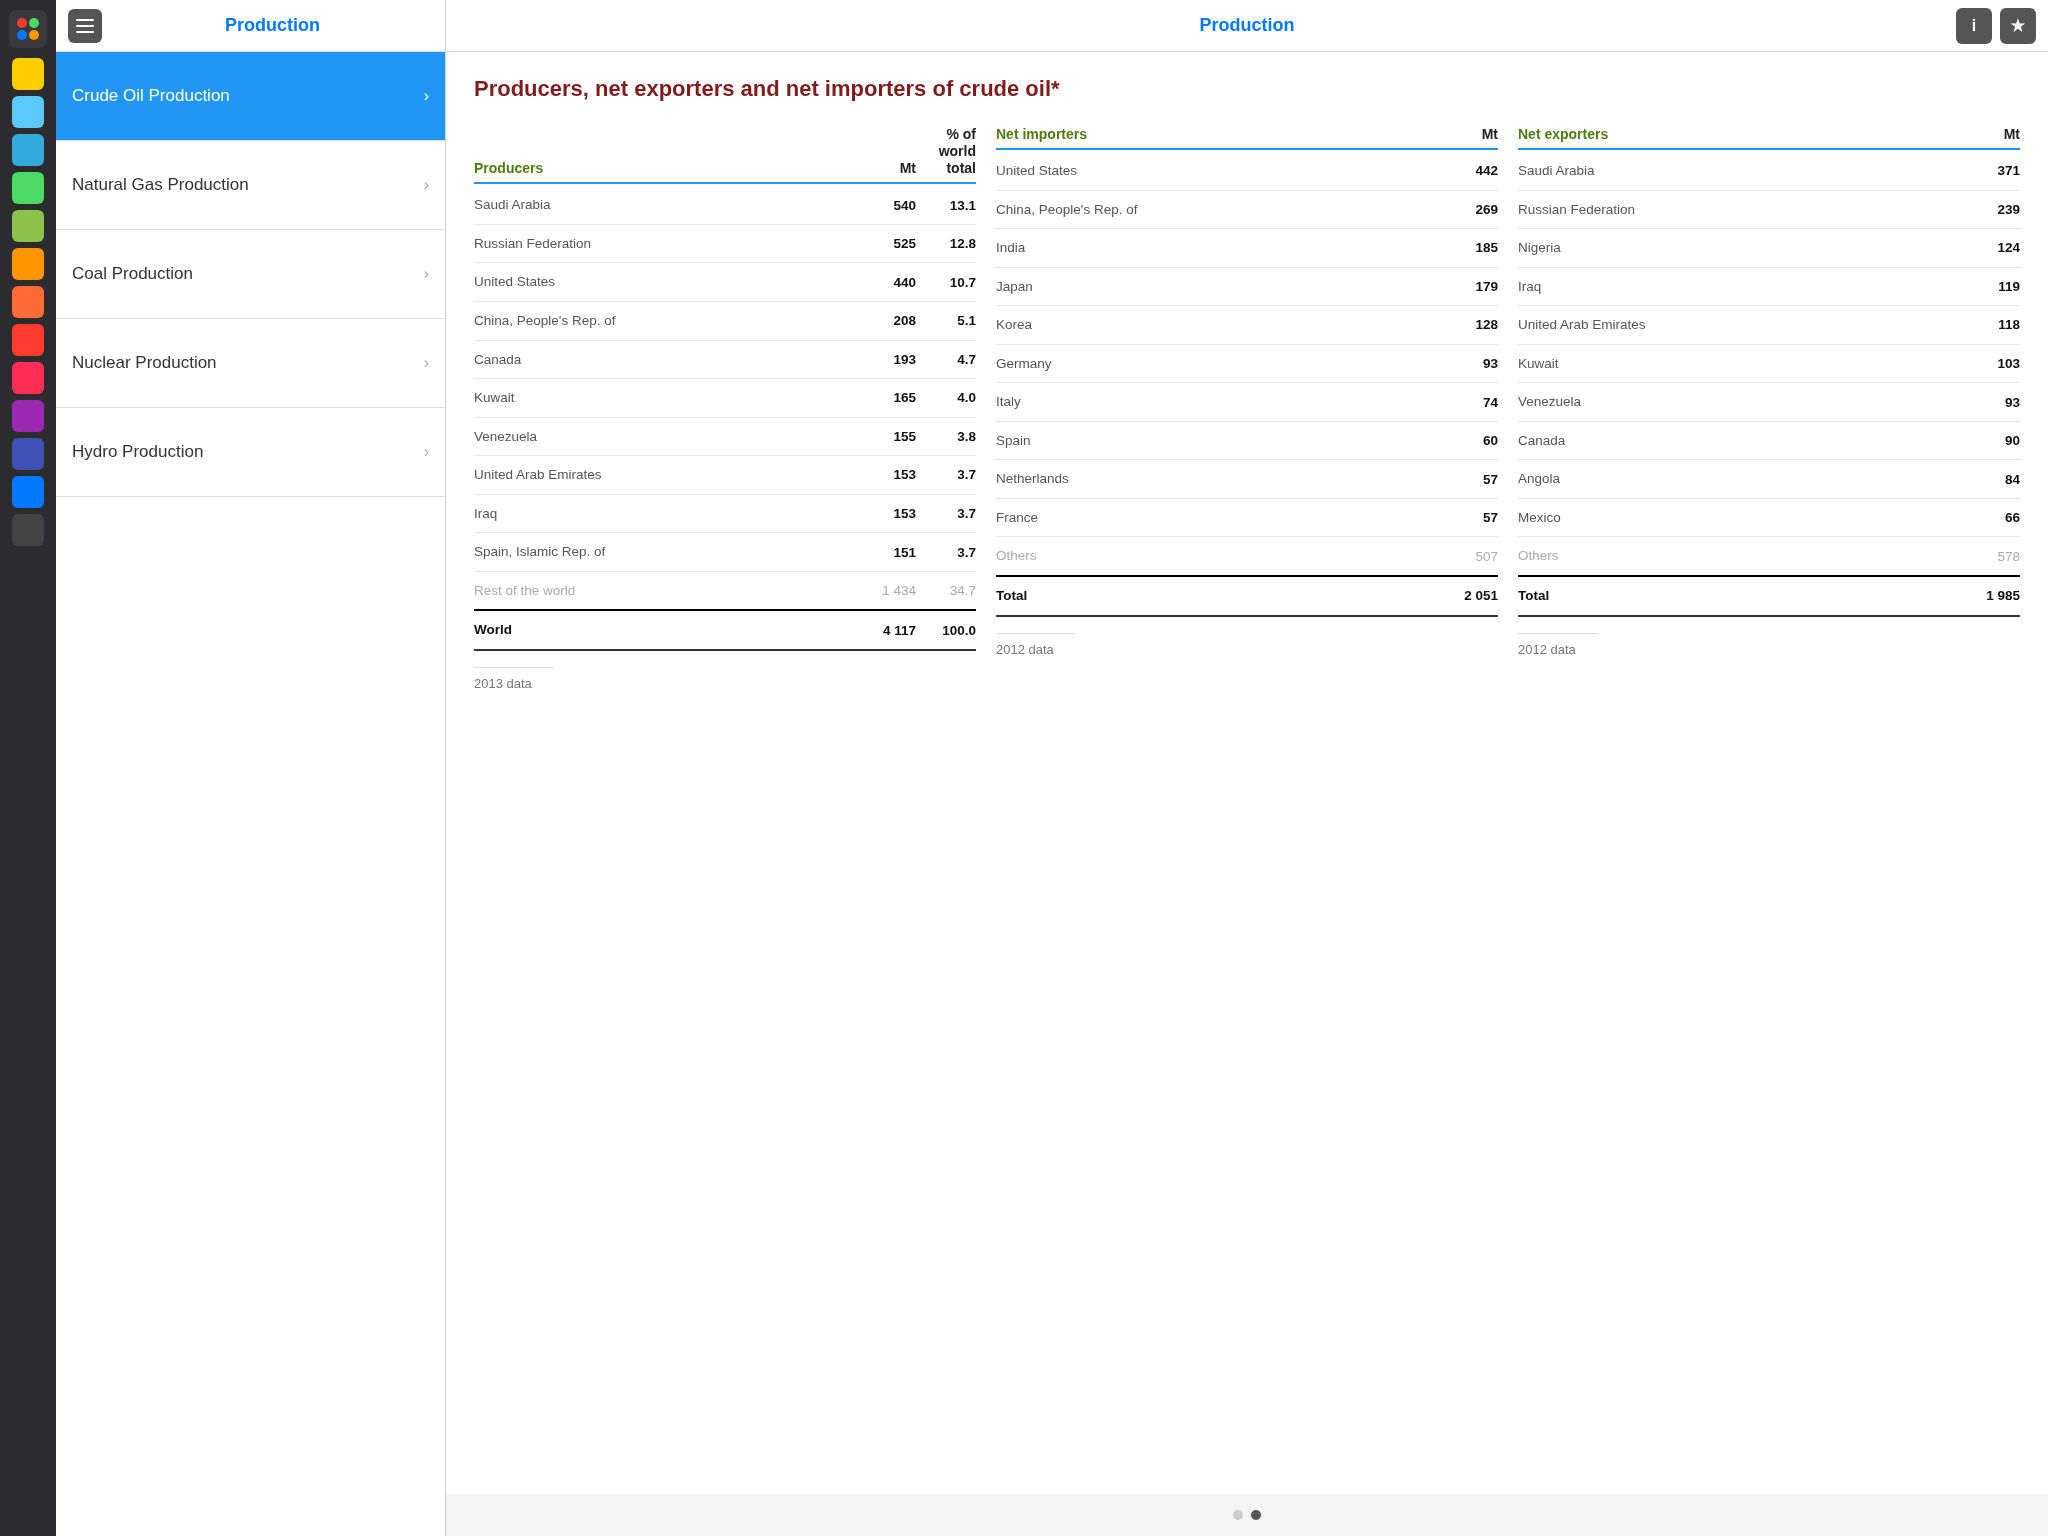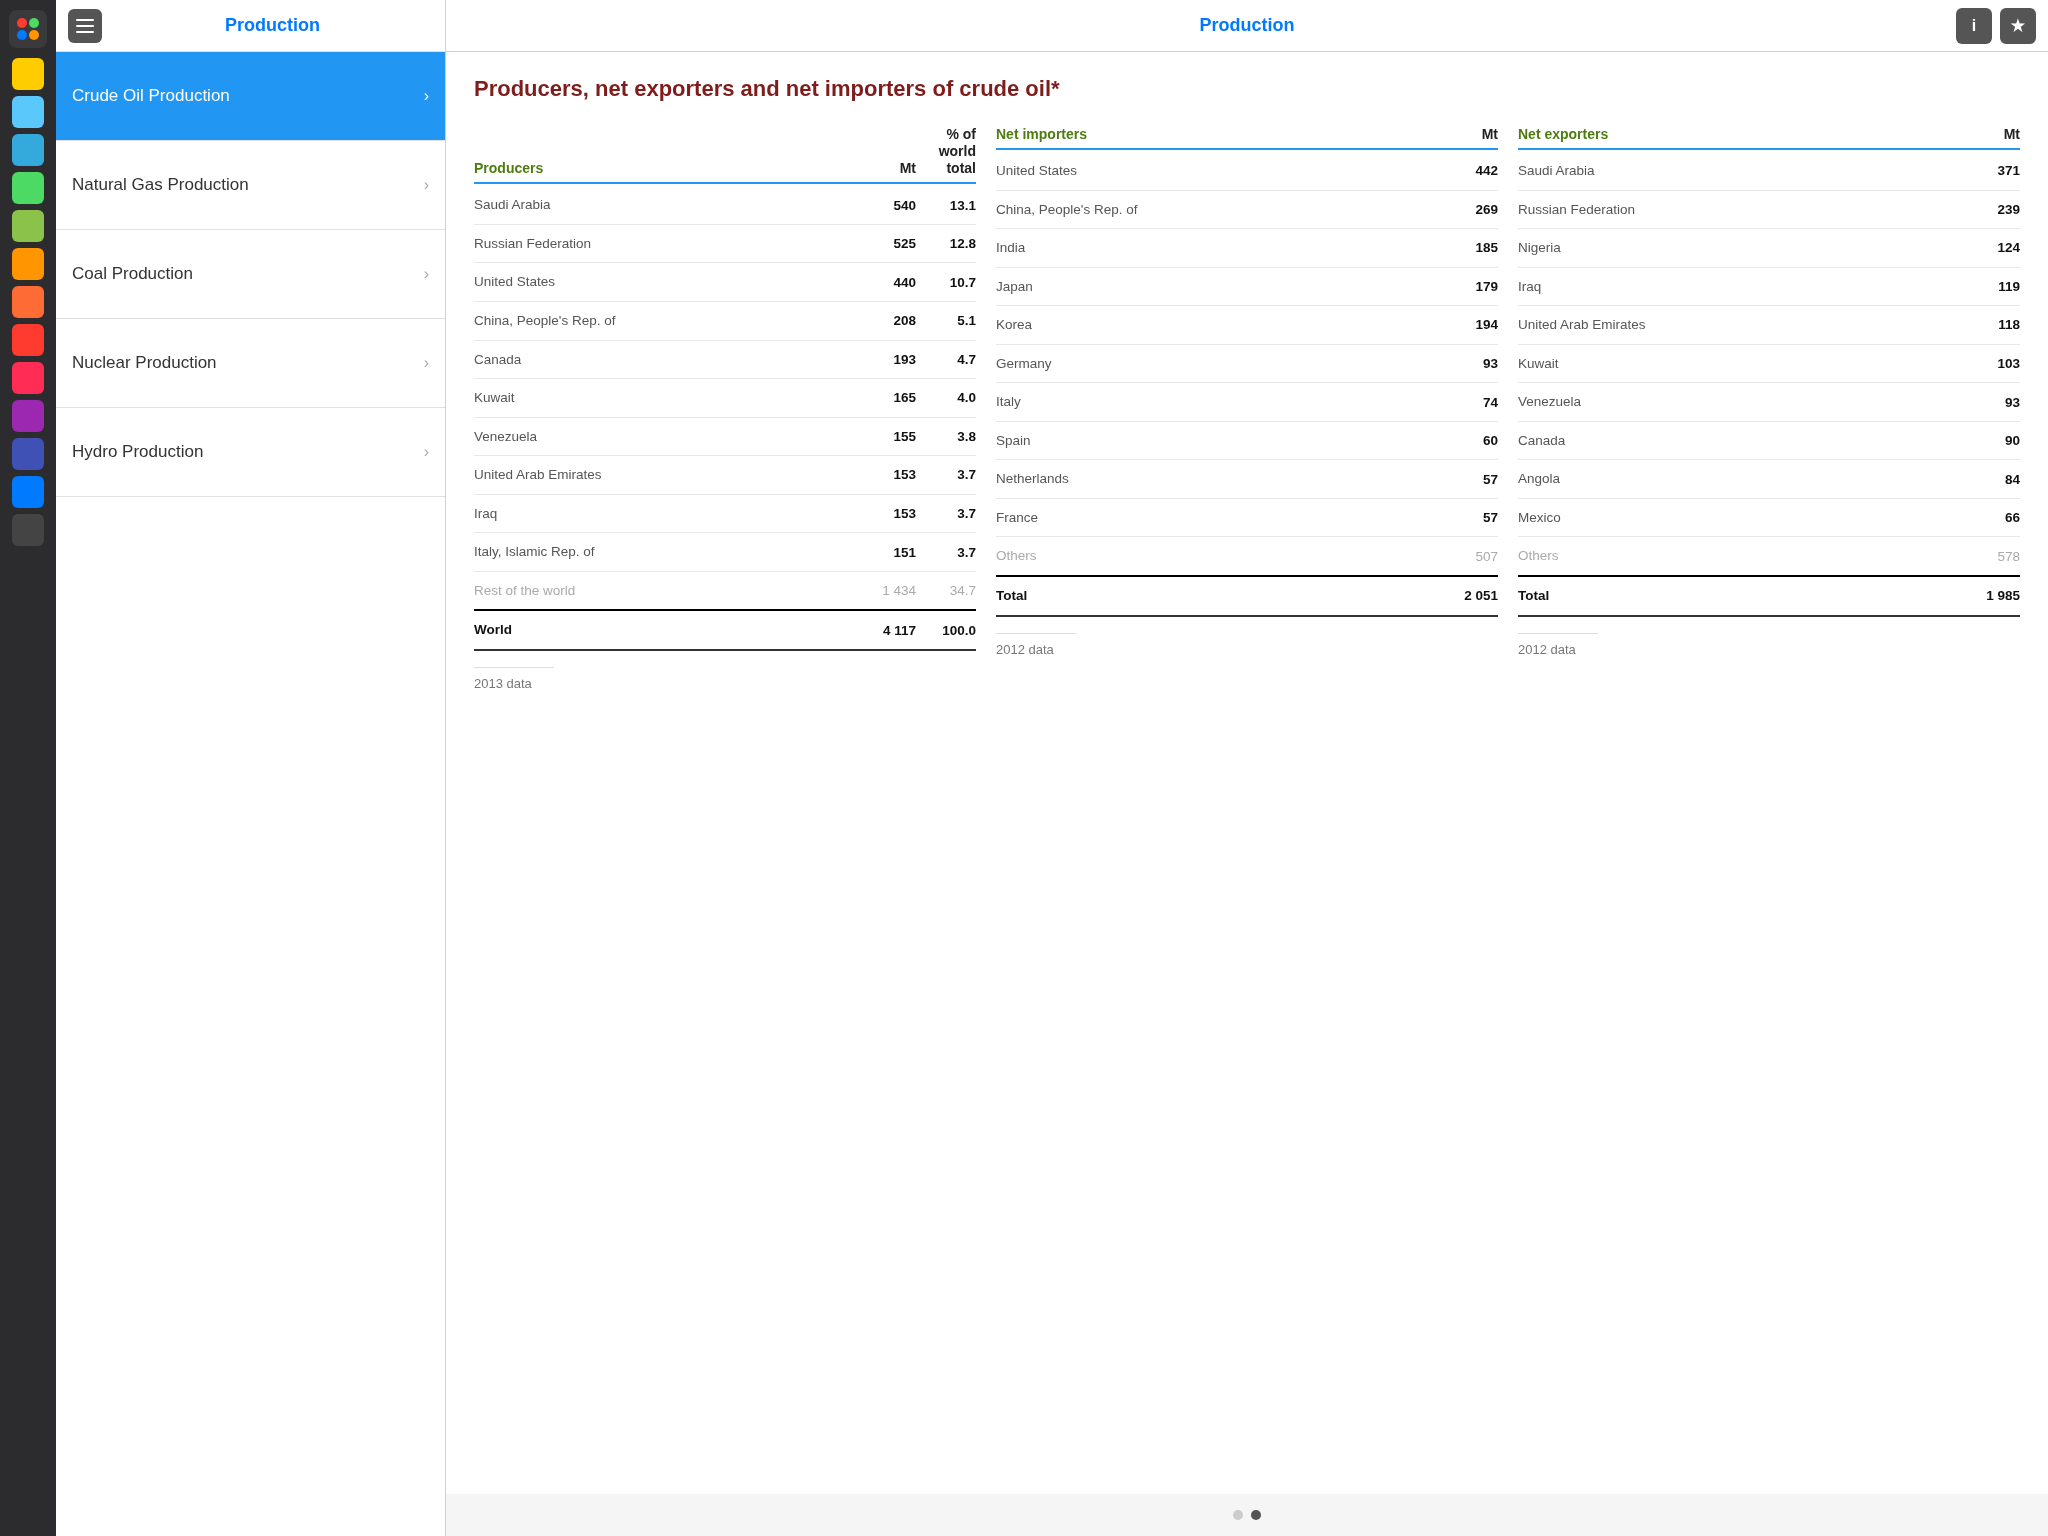--- a/index.html
+++ b/index.html
@@ -399,21 +399,21 @@
     <div class="cell-name">United Arab Emirates</div>
     <div class="cell-mt">153</div>
     <div class="cell-pct">3.7</div>
   </div>
             <div class="table-row">
     <div class="cell-name">Iraq</div>
     <div class="cell-mt">153</div>
     <div class="cell-pct">3.7</div>
   </div>
             <div class="table-row">
-    <div class="cell-name">Italy, Islamic Rep. of</div>
+    <div class="cell-name">Spain, Islamic Rep. of</div>
     <div class="cell-mt">151</div>
     <div class="cell-pct">3.7</div>
   </div>
           </div>
 
         <div class="table-row last-data summary-row">
           <div class="cell-name gray">Rest of the world</div>
           <div class="cell-mt gray">1 434</div>
           <div class="cell-pct" style="color:#aaa;font-weight:400;">34.7</div>
         </div>
@@ -443,21 +443,21 @@
             <div class="table-row">
     <div class="cell-name">India</div>
     <div class="cell-mt">185</div>
   </div>
             <div class="table-row">
     <div class="cell-name">Japan</div>
     <div class="cell-mt">179</div>
   </div>
             <div class="table-row">
     <div class="cell-name">Korea</div>
-    <div class="cell-mt">194</div>
+    <div class="cell-mt">128</div>
   </div>
             <div class="table-row">
     <div class="cell-name">Germany</div>
     <div class="cell-mt">93</div>
   </div>
             <div class="table-row">
     <div class="cell-name">Italy</div>
     <div class="cell-mt">74</div>
   </div>
             <div class="table-row">

